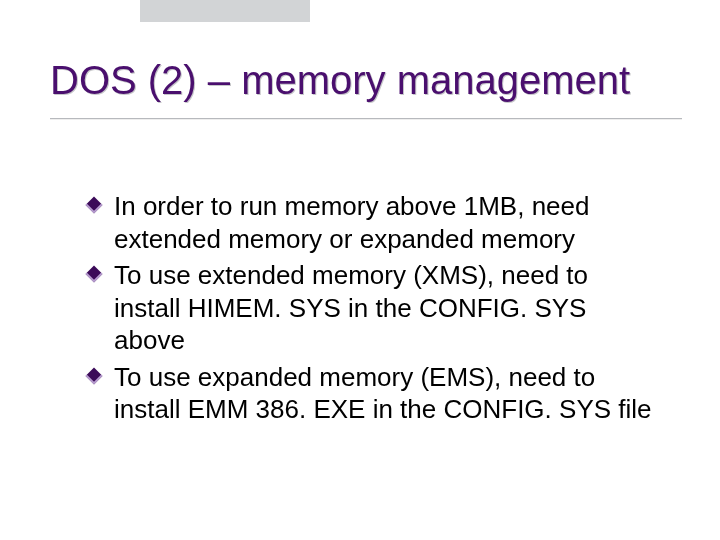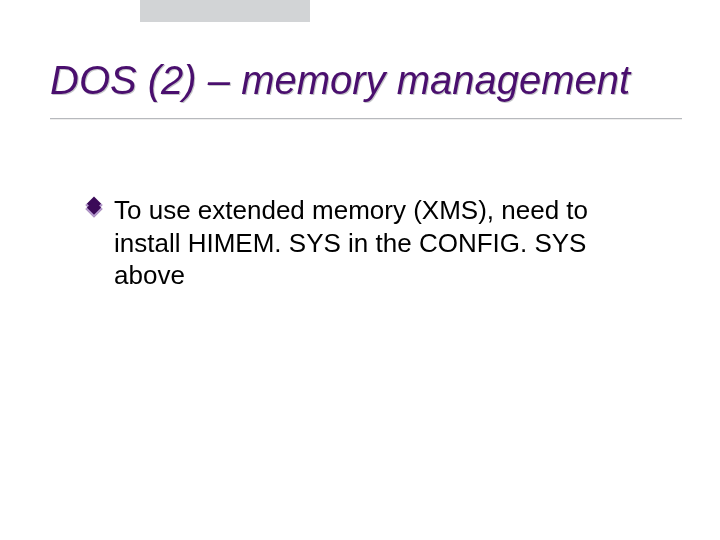--- a/index.html
+++ b/index.html
@@ -29,21 +29,20 @@
     position: absolute;
     top: 58px;
     left: 50px;
     right: 40px;
     font-family: "Tahoma", "Verdana", sans-serif;
     font-size: 40px;
     line-height: 1.1;
     color: #4a0f6e;
     text-shadow: 1px 1px 0 #c6c7c9;
     letter-spacing: 0px;
-    font-style: italic;
   }
   .underline {
     position: absolute;
     top: 118px;
     left: 50px;
     right: 38px;
     border-top: 1px solid #b7b9bd;
     box-shadow: 0 1px 0 #eeeeee;
   }
   .body {
@@ -76,19 +75,24 @@
 
 <div class="slide">
   <div class="topbar"></div>
 
   <div class="title">DOS (2) – memory management</div>
   <div class="underline"></div>
 
   <div class="body">
     <div class="item">
       <span class="bullet"></span>
+      <span>In order to run memory above 1MB, need extended memory or expanded memory</span>
     </div>
     <div class="item">
       <span class="bullet"></span>
       <span>To use extended memory (XMS), need to install HIMEM. SYS in the CONFIG. SYS above</span>
     </div>
+    <div class="item">
+      <span class="bullet"></span>
+      <span>To use expanded memory (EMS), need to install EMM 386. EXE in the CONFIG. SYS file</span>
+    </div>
   </div>
 </div>
 
 </body></html>

